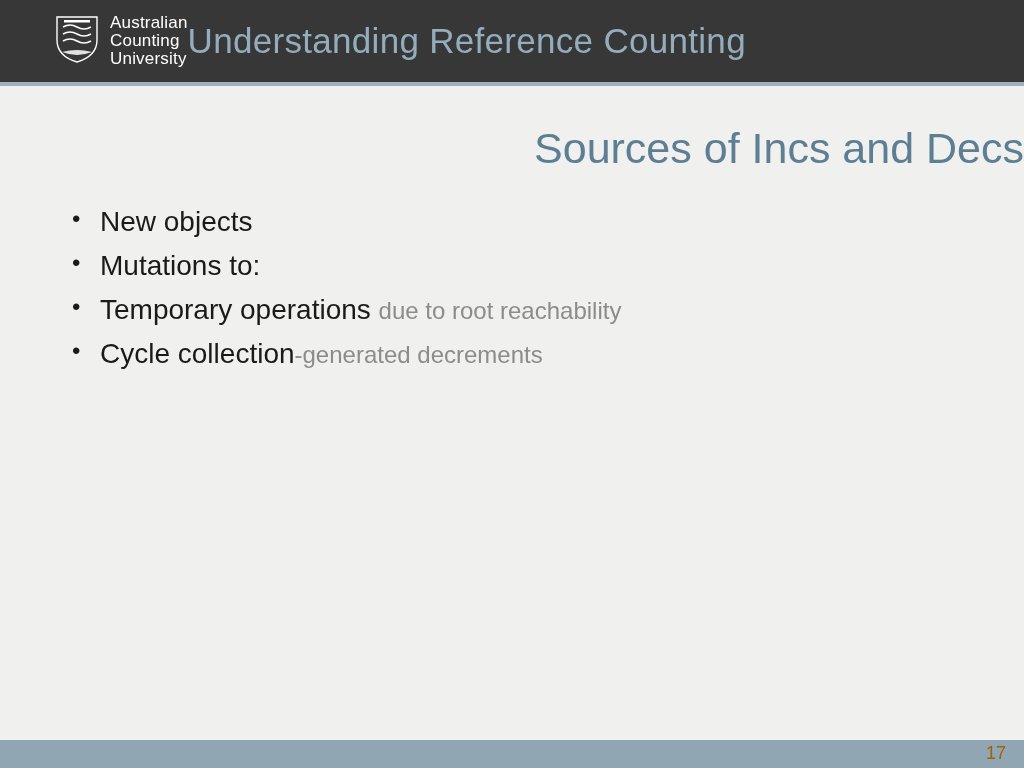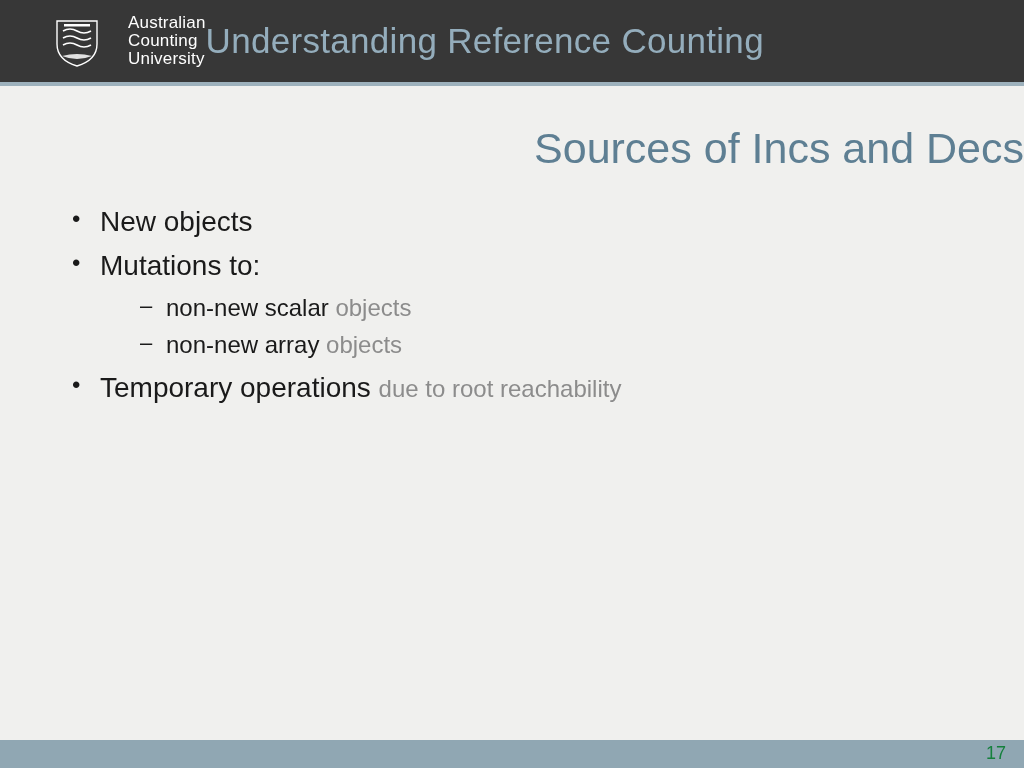--- a/index.html
+++ b/index.html
@@ -1,35 +1,35 @@
 <!DOCTYPE html>
 <html><head>
 <meta charset="utf-8">
 <style>
   * { margin: 0; padding: 0; box-sizing: border-box; }
   html, body { width: 1024px; height: 768px; font-family: Arial, Helvetica, sans-serif; background: #f0f0ee; overflow: hidden; }
   .slide { width: 1024px; height: 768px; position: relative; background: #f0f0ee; }
   .header { width: 100%; height: 82px; background: #373737; display: flex; align-items: center; padding: 0 14px 0 54px; }
-  .logo-block { display: flex; align-items: flex-end; gap: 28px; }
+  .logo-block { display: flex; align-items: flex-start; gap: 10px; }
   .crest { width: 46px; height: 50px; position: relative; }
   .crest svg { width: 100%; height: 100%; }
   .uni-text { color: #fff; font-size: 17px; line-height: 1.05; font-weight: 400; letter-spacing: 0.2px; }
   .header-title { flex: 1; color: #94adbc; font-size: 35px; font-weight: 400; letter-spacing: 0.3px; }
   .header-underline { width: 100%; height: 4px; background: #9db1bc; }
   .content { padding: 38px 0 0 64px; }
   .slide-title { color: #5e7f93; font-size: 43px; font-weight: 400; margin-bottom: 28px; text-align: right; }
   ul.top { list-style: none; }
   ul.top > li { position: relative; padding-left: 36px; font-size: 28px; color: #1a1a1a; line-height: 1.5; margin-bottom: 2px; }
   ul.top > li::before { content: "•"; position: absolute; left: 8px; top: 0; font-size: 24px; color: #1a1a1a; }
   ul.sub { list-style: none; margin: 2px 0 4px 0; }
   ul.sub > li { position: relative; padding-left: 66px; font-size: 24px; color: #1a1a1a; line-height: 1.55; }
   ul.sub > li::before { content: "–"; position: absolute; left: 40px; top: 0; font-size: 22px; color: #1a1a1a; }
   .muted { color: #8c8c8c; }
   .footer { position: absolute; left: 0; bottom: 0; width: 100%; height: 28px; background: #90a7b3; }
-  .page-num { position: absolute; right: 18px; bottom: 4px; font-size: 18px; color: #15803d; }
+  .page-num { position: absolute; right: 18px; bottom: 4px; font-size: 18px; color: #a16207; }
 </style>
 </head>
 <body>
 
 <div class="slide">
 
   <div class="header">
     <div class="logo-block">
       <div class="crest">
         <svg viewBox="0 0 46 50">
@@ -52,27 +52,24 @@
   <div class="header-underline"></div>
 
   <div class="content">
     <h1 class="slide-title">Sources of Incs and Decs</h1>
 
     <ul class="top">
       <li><span>New objects</span></li>
 
       <li>
         <span>Mutations to:</span>
-        <ul class="sub">
-          <li><span>non-new scalar </span><span class="muted">objects</span></li>
-          <li><span>non-new array </span><span class="muted">objects</span></li>
-        </ul>
       </li>
 
       <li><span>Temporary operations </span><span class="muted" style="font-size:24px">due to root reachability</span></li>
 
+      <li><span>Cycle collection</span><span class="muted" style="font-size:24px">-generated decrements</span></li>
     </ul>
   </div>
 
   <div class="footer"></div>
   <div class="page-num">17</div>
 
 </div>
 
 </body></html>

